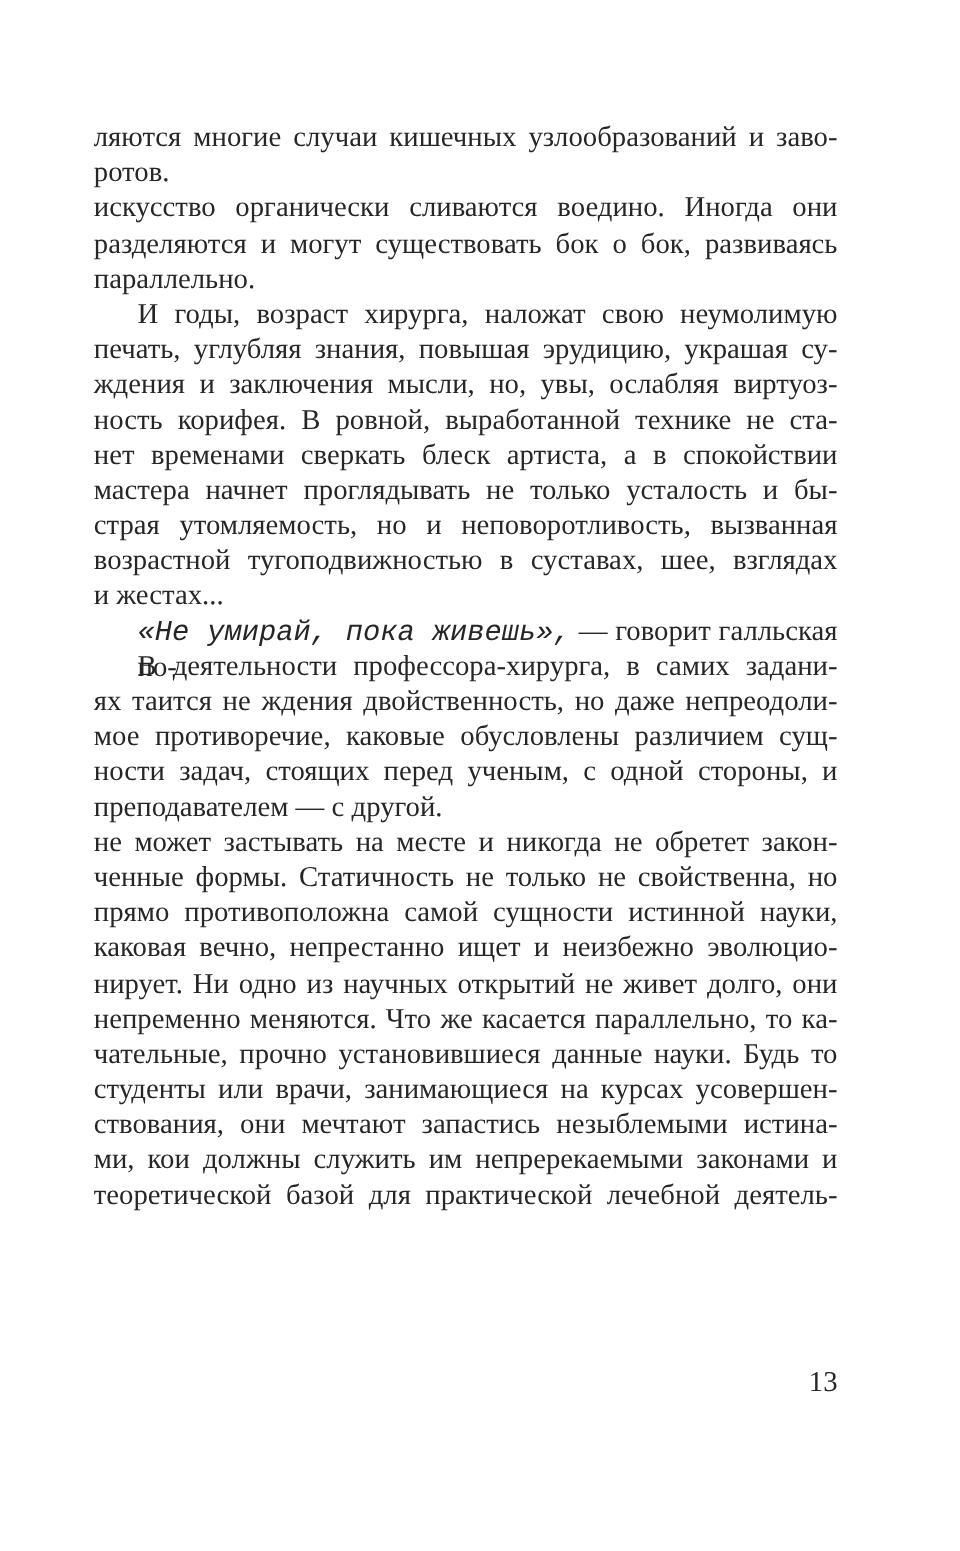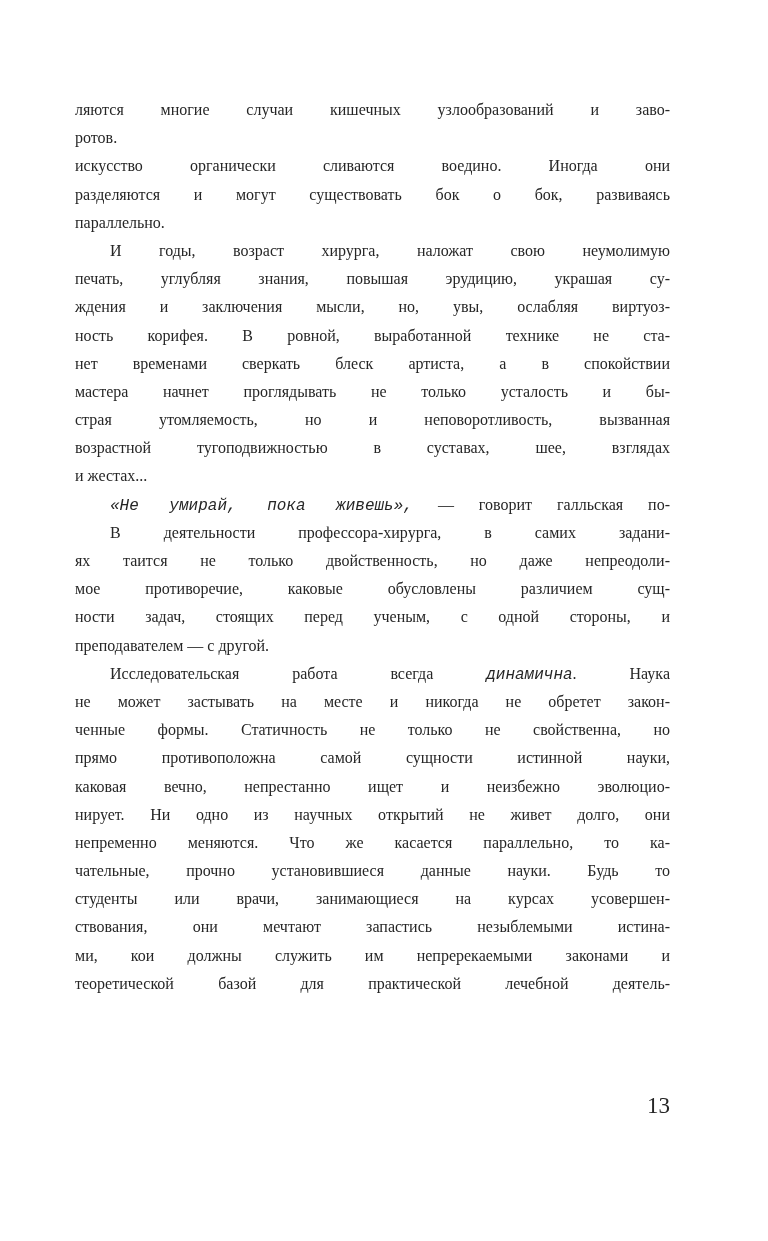--- a/index.html
+++ b/index.html
@@ -19,21 +19,21 @@
     position: absolute;
     inset: 0;
   }
   .text-block {
     position: absolute;
     left: 75px;
     top: 96px;
     width: 595px;
   }
   .line {
-    font-size: 16px;
+    font-size: 23px;
     line-height: 28.2px;
     height: 28.2px;
     text-align: justify;
     text-align-last: justify;
     white-space: nowrap; 
   }
   .line.wrapok { white-space: normal; }
   .line.indent {
     padding-left: 35px;
   }
@@ -68,25 +68,24 @@
       <div class="line wrapok"><span>печать, углубляя знания, повышая эрудицию, украшая су-</span></div>
       <div class="line wrapok"><span>ждения и заключения мысли, но, увы, ослабляя виртуоз-</span></div>
       <div class="line wrapok"><span>ность корифея. В ровной, выработанной технике не ста-</span></div>
       <div class="line wrapok"><span>нет временами сверкать блеск артиста, а в спокойствии</span></div>
       <div class="line wrapok"><span>мастера начнет проглядывать не только усталость и бы-</span></div>
       <div class="line wrapok"><span>страя утомляемость, но и неповоротливость, вызванная</span></div>
       <div class="line wrapok"><span>возрастной тугоподвижностью в суставах, шее, взглядах</span></div>
       <div class="line para-end wrapok"><span>и жестах...</span></div>
       <div class="line indent wrapok"><span class="it">«Не умирай, пока живешь»,</span><span> — говорит галльская по-</span></div>
       <div class="line indent wrapok"><span>В деятельности профессора-хирурга, в самих задани-</span></div>
-      <div class="line wrapok"><span>ях таится не только двойственность, но даже непреодоли-</span></div>
+      <div class="line wrapok"><span>ях таится не ждения двойственность, но даже непреодоли-</span></div>
       <div class="line wrapok"><span>мое противоречие, каковые обусловлены различием сущ-</span></div>
       <div class="line wrapok"><span>ности задач, стоящих перед ученым, с одной стороны, и</span></div>
       <div class="line para-end wrapok"><span>преподавателем — с другой.</span></div>
-      <div class="line indent wrapok"><span>Исследовательская работа всегда </span><span class="it">динамична</span><span>. Наука</span></div>
       <div class="line wrapok"><span>не может застывать на месте и никогда не обретет закон-</span></div>
       <div class="line wrapok"><span>ченные формы. Статичность не только не свойственна, но</span></div>
       <div class="line wrapok"><span>прямо противоположна самой сущности истинной науки,</span></div>
       <div class="line wrapok"><span>каковая вечно, непрестанно ищет и неизбежно эволюцио-</span></div>
       <div class="line wrapok"><span>нирует. Ни одно из научных открытий не живет долго, они</span></div>
       <div class="line wrapok"><span>непременно меняются. Что же касается параллельно, то ка-</span></div>
       <div class="line wrapok"><span>чательные, прочно установившиеся данные науки. Будь то</span></div>
       <div class="line wrapok"><span>студенты или врачи, занимающиеся на курсах усовершен-</span></div>
       <div class="line wrapok"><span>ствования, они мечтают запастись незыблемыми истина-</span></div>
       <div class="line wrapok"><span>ми, кои должны служить им непререкаемыми законами и</span></div>

